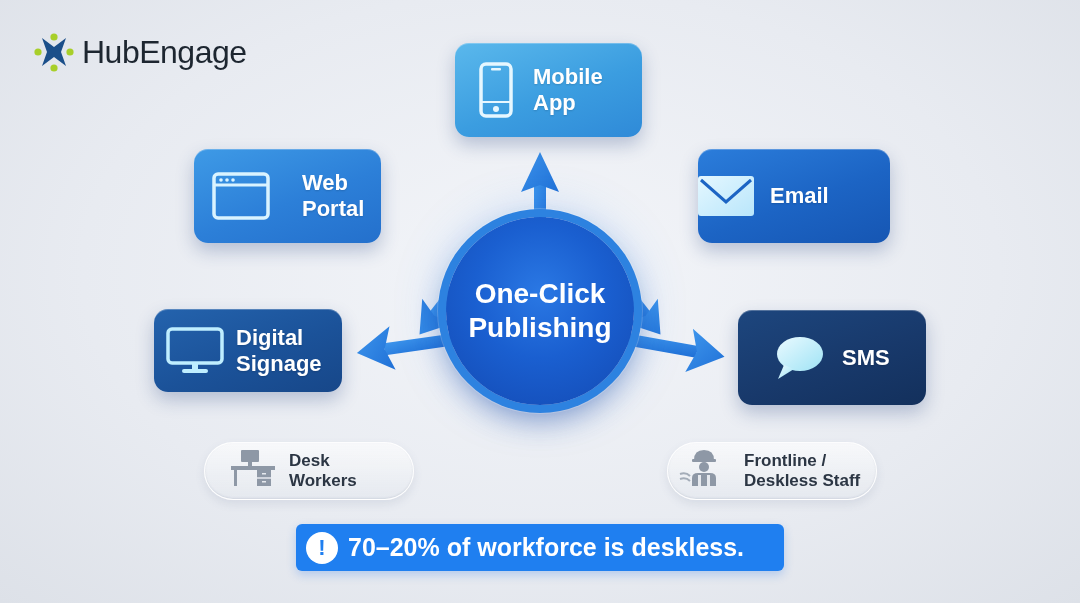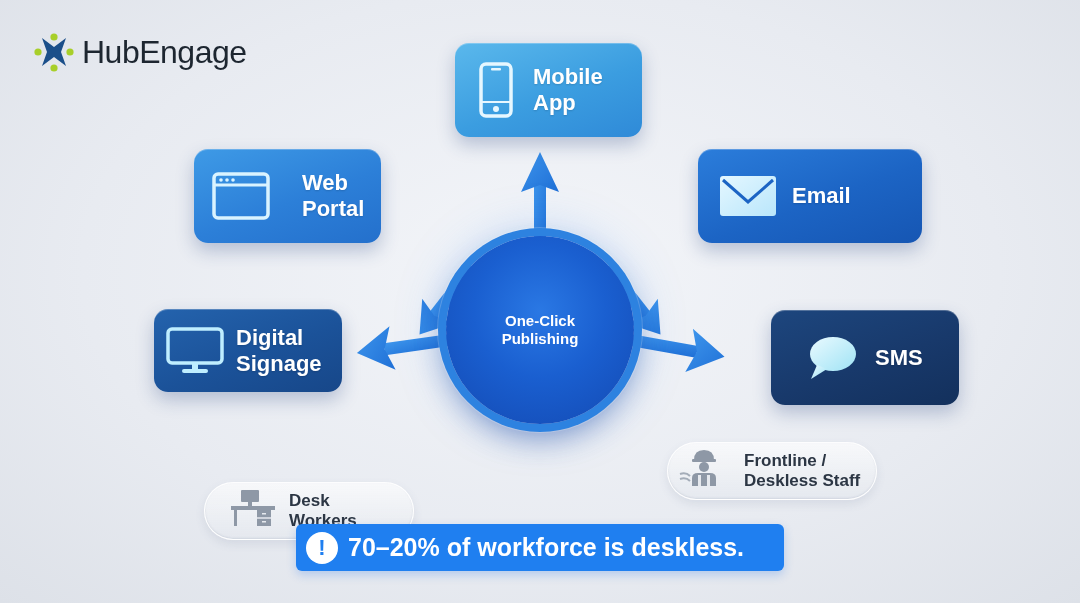--- a/index.html
+++ b/index.html
@@ -23,51 +23,51 @@
     box-shadow: 0 8px 18px rgba(40,70,130,0.28), inset 0 1px 0 rgba(255,255,255,0.25);
     cursor: pointer;
   }
   .channel .ch-icon { flex: 0 0 auto; display: flex; align-items: center; justify-content: center; }
   .channel .ch-label { white-space: pre-line; text-shadow: 0 1px 2px rgba(0,0,0,0.15); }
 
   .ch-mobile { left: 446px; top: 43px; width: 187px; height: 94px;
     background: linear-gradient(160deg, #5ab8ec 0%, #3b9de0 55%, #2f8ad8 100%); padding-left: 24px; gap: 20px; margin-left: 9px; }
   .ch-web { left: 194px; top: 149px; width: 187px; height: 94px;
     background: linear-gradient(160deg, #3e9ae6 0%, #2c7fd8 55%, #2470cc 100%); padding-left: 18px; gap: 32px; }
-  .ch-email { left: 698px; top: 149px; width: 224px; height: 94px;
-    background: linear-gradient(160deg, #2b7ddb 0%, #1c64c4 55%, #1656b3 100%); padding-left: 22px; gap: 16px; }
+  .ch-email { left: 698px; top: 149px; width: 192px; height: 94px;
+    background: linear-gradient(160deg, #2b7ddb 0%, #1c64c4 55%, #1656b3 100%); gap: 16px; }
   .ch-signage { left: 154px; top: 309px; width: 188px; height: 83px;
     background: linear-gradient(160deg, #2463ad 0%, #1b5299 55%, #174789 100%); padding-left: 12px; gap: 12px; }
   .ch-sms { left: 738px; top: 310px; width: 188px; height: 95px;
-    background: linear-gradient(160deg, #1d467e 0%, #18396b 55%, #13305c 100%); padding-left: 36px; gap: 18px; margin-left: 33px; }
+    background: linear-gradient(160deg, #1d467e 0%, #18396b 55%, #13305c 100%); padding-left: 36px; gap: 18px; }
 
   
   .arrows { position: absolute; left: 0; top: 0; width: 1080px; height: 603px; pointer-events: none; }
 
   
   .hub {
-    position: absolute; left: 446px; top: 236px; width: 188px; height: 188px; border-radius: 50%;
+    position: absolute; left: 446px; top: 217px; width: 188px; height: 188px; border-radius: 50%;
     background: radial-gradient(circle at 50% 40%, #2a78e4 0%, #1a5fd0 45%, #1349b2 100%);
     box-shadow: 0 0 0 8px #2d82e0, 0 0 0 9px rgba(255,255,255,0.2), 0 14px 30px rgba(20,60,150,0.45), 0 0 50px rgba(60,140,240,0.35);
     display: flex; align-items: center; justify-content: center; text-align: center;
-    color: #ffffff; font-weight: 700; font-size: 15px; line-height: 1.2; white-space: pre-line;
+    color: #ffffff; font-weight: 700; font-size: 28px; line-height: 1.2; white-space: pre-line;
     cursor: pointer;
   }
 
   
   .pill {
     position: absolute; top: 442px; width: 210px; height: 58px; border-radius: 29px;
     background: linear-gradient(180deg, rgba(255,255,255,0.65), rgba(228,232,238,0.75));
     border: 1.5px solid rgba(255,255,255,0.9);
     box-shadow: 0 4px 10px rgba(80,100,130,0.12), inset 0 -1px 2px rgba(160,170,185,0.3);
     display: flex; align-items: center; gap: 12px; padding-left: 24px;
     color: #2c3644; font-weight: 700; font-size: 17px; line-height: 1.2;
   }
   .pill .pill-label { white-space: pre-line; }
-  .pill-desk { left: 204px; margin-top: 40px; }
+  .pill-desk { left: 204px; }
   .pill-remote { left: 435px; padding-left: 20px; }
   .pill-frontline { left: 667px; padding-left: 10px; gap: 20px; }
 
   
   .banner {
     position: absolute; left: 296px; top: 524px; width: 488px; height: 47px; border-radius: 6px;
     background: #1f7ff0; display: flex; align-items: center; padding-left: 10px; gap: 10px;
     color: #ffffff; font-weight: 700; font-size: 25px;
     box-shadow: 0 4px 10px rgba(30,110,230,0.25);
   }

